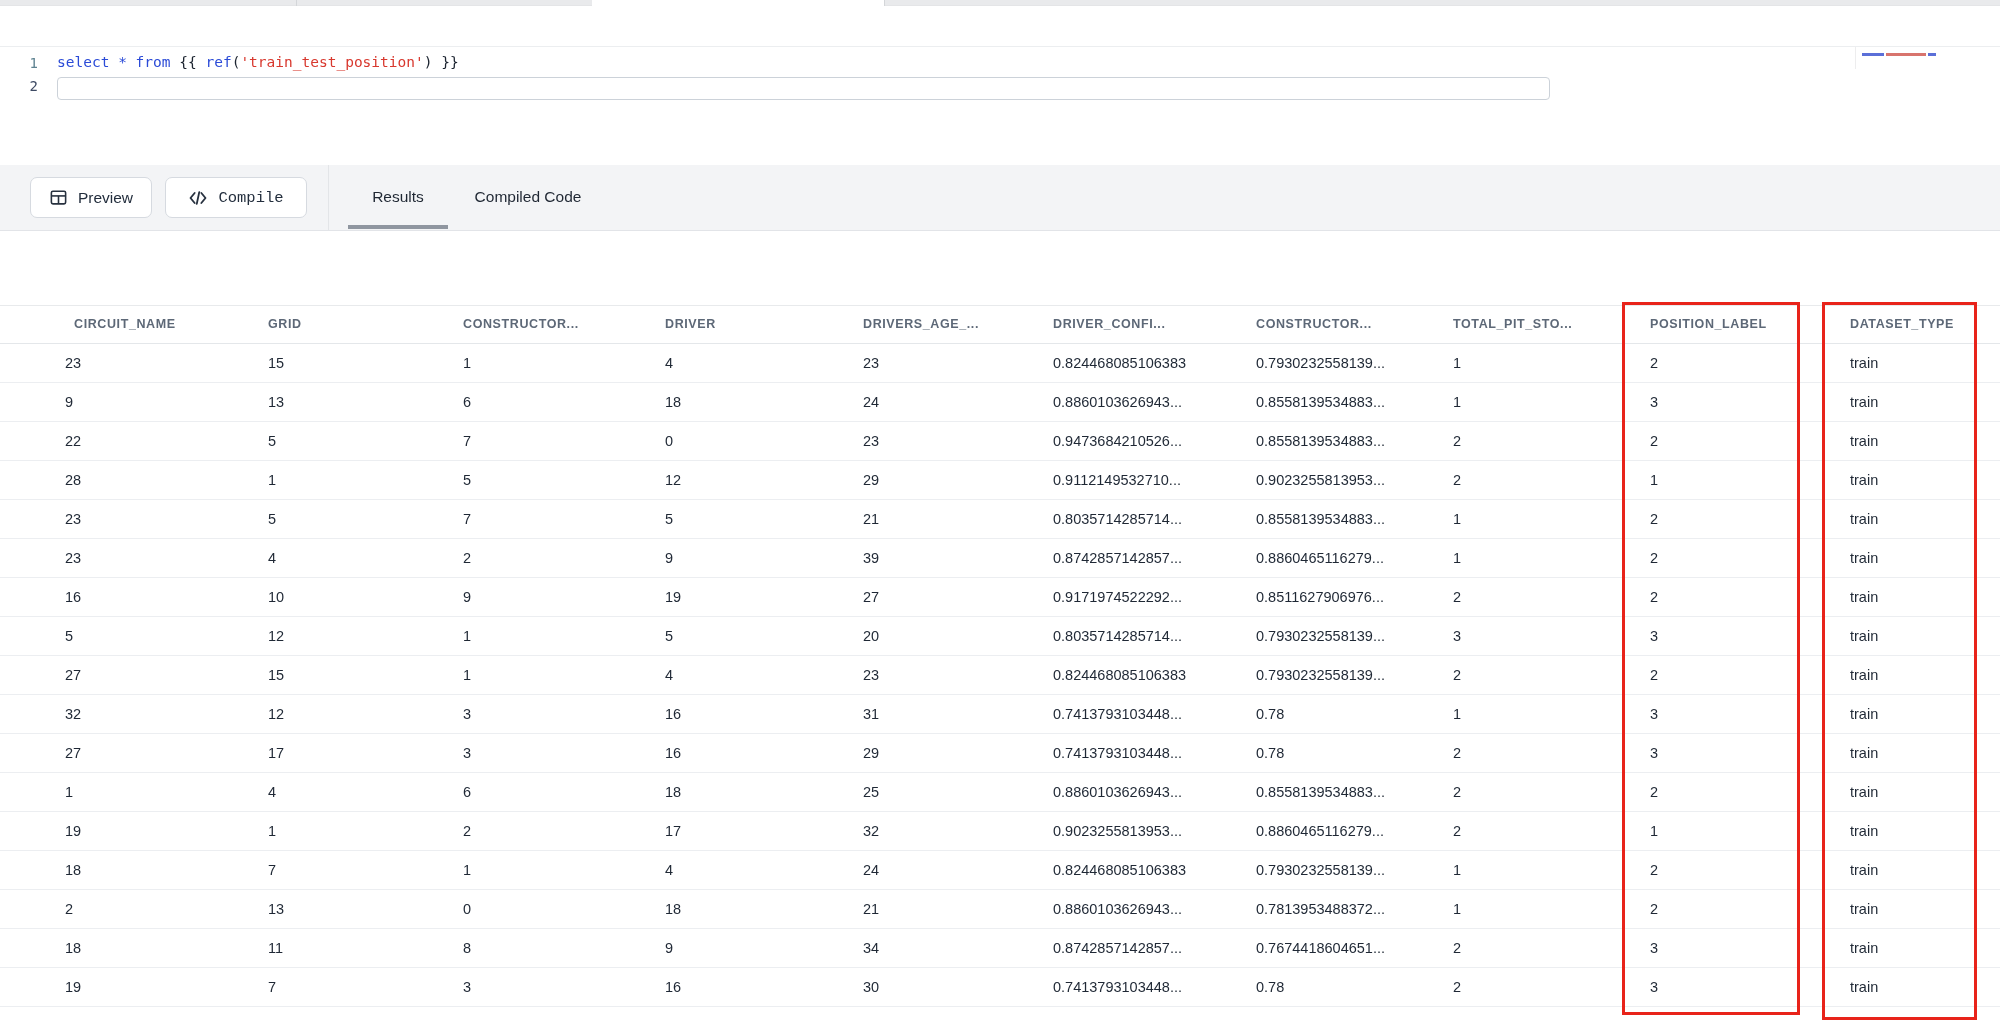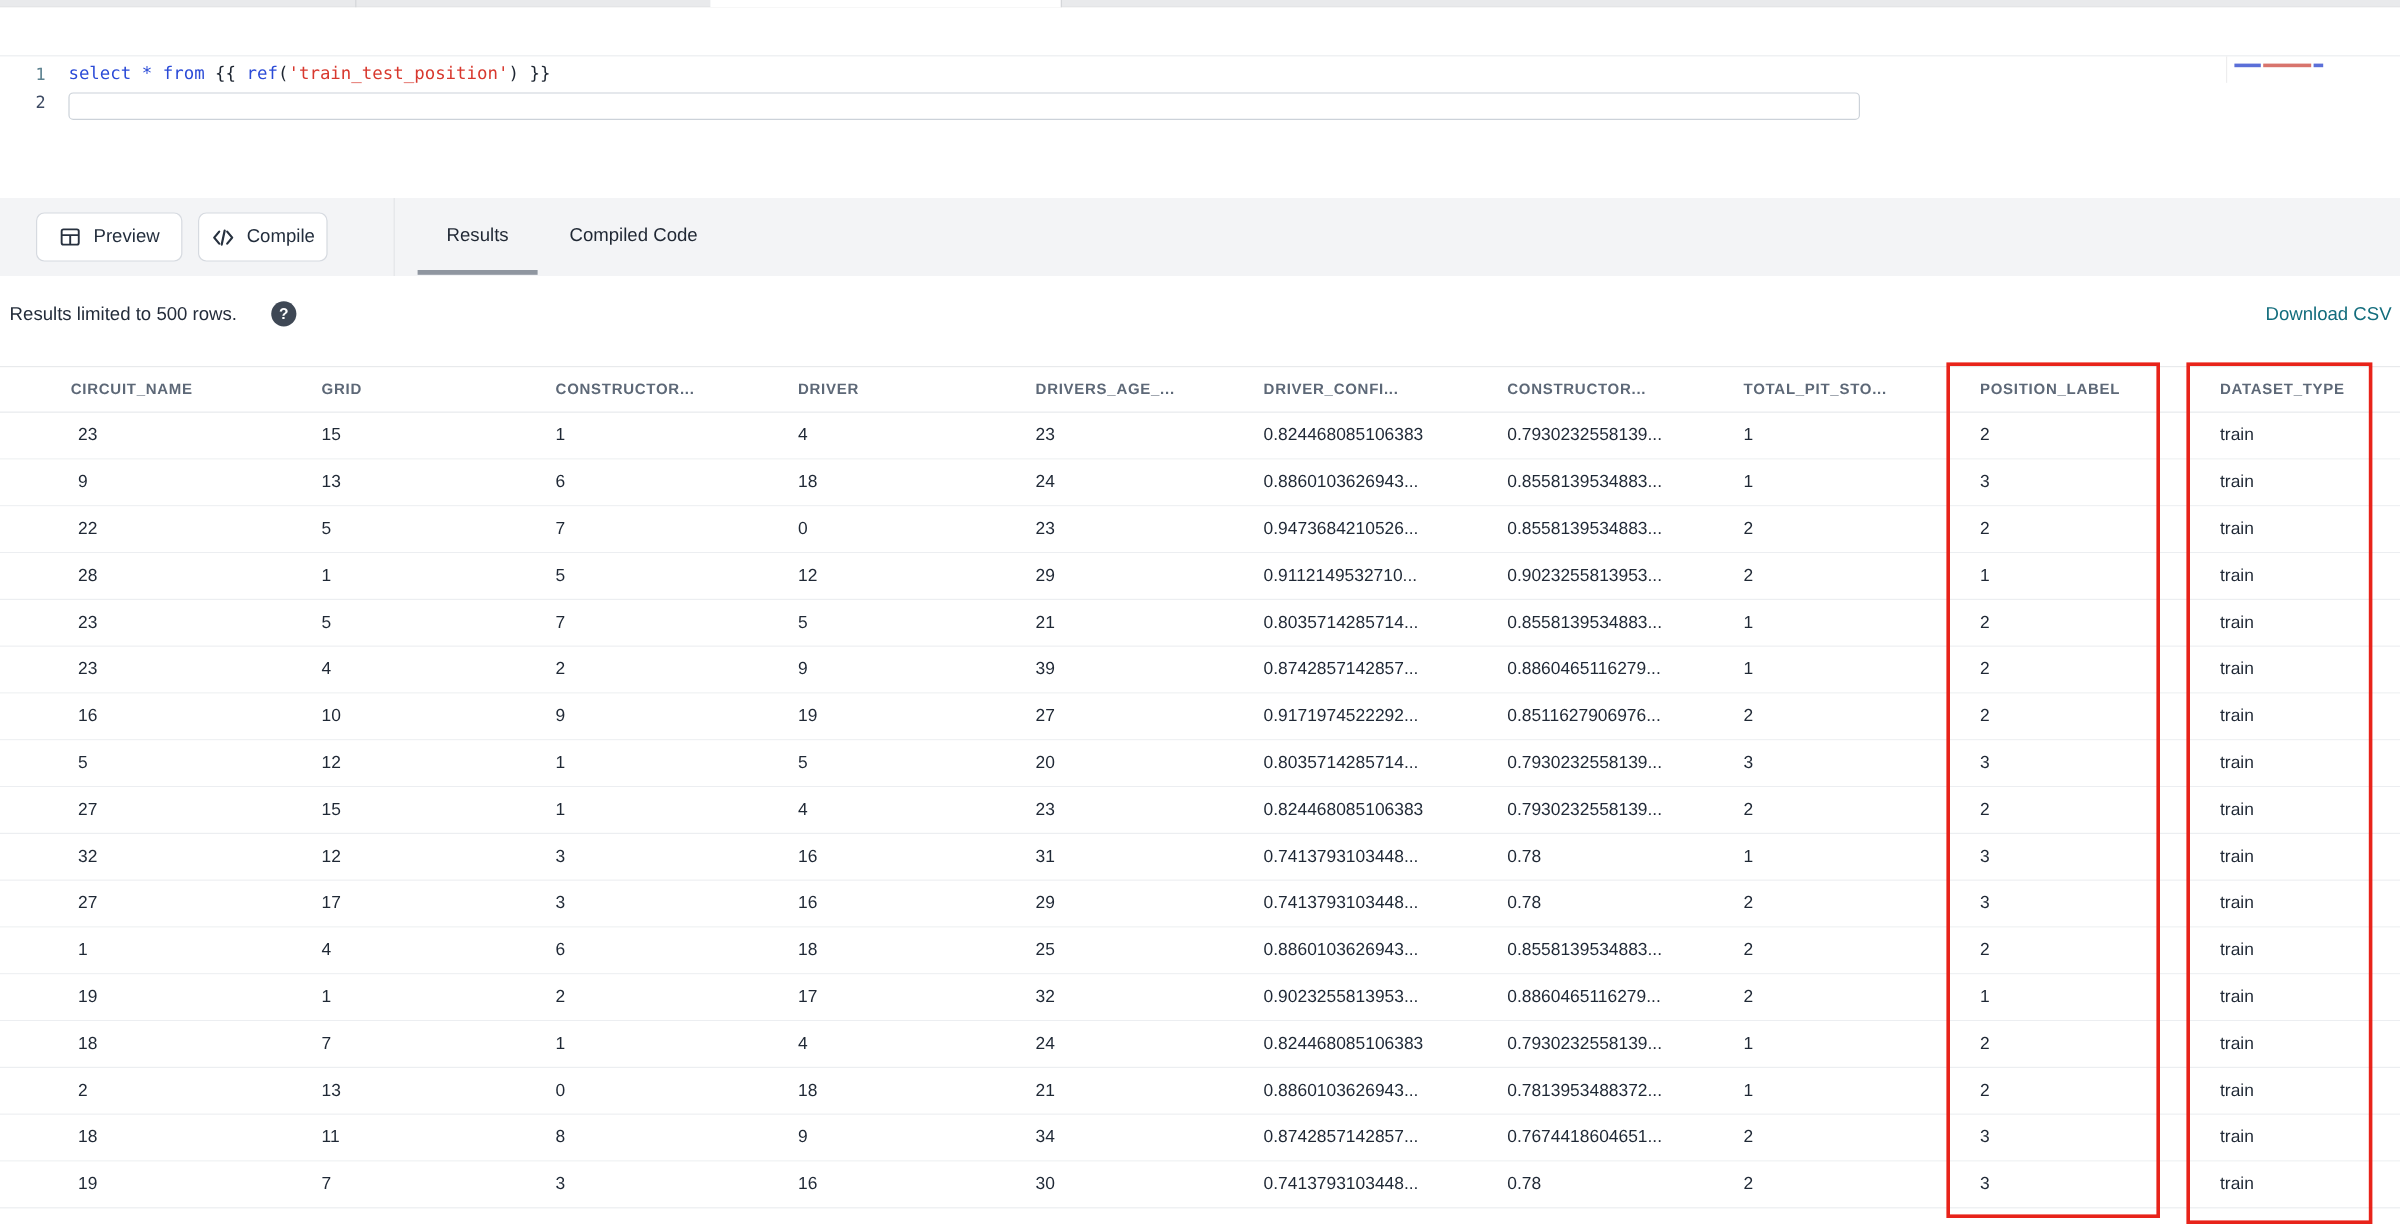--- a/index.html
+++ b/index.html
@@ -35,21 +35,21 @@
   .mm-b1{left:6px;width:22px;background:#5b6fd8;}
   .mm-r{left:30px;width:40px;background:#d8746d;}
   .mm-b2{left:72px;width:8px;background:#5b6fd8;}
 
   
   .action-panel{position:absolute;left:0;top:165px;width:2000px;height:65px;background:#f3f4f6;border-bottom:1px solid #e2e4e8;}
   .panel-btn{position:absolute;top:12px;height:41px;background:#fff;border:1px solid #d6dae0;border-radius:7px;
              display:flex;align-items:center;justify-content:center;gap:10px;cursor:pointer;
              font-size:15.5px;color:#232e3d;font-family:inherit;}
   .preview-btn{left:30px;width:122px;}
-  .compile-btn{left:165px;width:108px;}
+  .compile-btn{left:165px;width:142px;font-family:Liberation Mono, monospace;}
   .vdiv{position:absolute;left:328px;top:0;width:1px;height:65px;background:#e3e5e8;}
   .tab{position:absolute;top:0;height:64px;display:flex;align-items:center;justify-content:center;
        font-size:15.5px;color:#1f2733;cursor:pointer;}
   .tab-results{left:348px;width:100px;justify-content:center;}
   .tab-compiled{left:452px;width:152px;}
   .tab-underline{position:absolute;left:348px;bottom:1px;width:100px;height:4px;background:#8f96a0;}
 
   
   .results-bar{position:absolute;left:0;top:230px;width:2000px;height:75px;background:#fff;}
   .results-msg{position:absolute;left:8px;top:24px;font-size:15.5px;color:#232c3a;}
@@ -120,29 +120,24 @@
     <div class="vdiv"></div>
     <div class="tab tab-results">
       <span>Results</span>
     </div>
     <div class="tab-underline"></div>
     <div class="tab tab-compiled">
       <span>Compiled Code</span>
     </div>
   </div>
 
-  <div class="results-bar">
-    <span class="results-msg">Results limited to 500 rows.</span>
-    <span class="help-icon">?</span>
-    <a class="download-link">Download CSV</a>
-  </div>
 
   <div class="rtable">
       <div class="thead">
-        <span class="hcell" style="left: 59px;">CIRCUIT_NAME</span>
+        <span class="hcell" style="left: 74px;">CIRCUIT_NAME</span>
         <span class="hcell" style="left: 268px;">GRID</span>
         <span class="hcell" style="left: 463px;">CONSTRUCTOR...</span>
         <span class="hcell" style="left: 665px;">DRIVER</span>
         <span class="hcell" style="left: 863px;">DRIVERS_AGE_...</span>
         <span class="hcell" style="left: 1053px;">DRIVER_CONFI...</span>
         <span class="hcell" style="left: 1256px;">CONSTRUCTOR...</span>
         <span class="hcell" style="left: 1453px;">TOTAL_PIT_STO...</span>
         <span class="hcell" style="left: 1650px;">POSITION_LABEL</span>
         <span class="hcell" style="left: 1850px;">DATASET_TYPE</span>
       </div>

